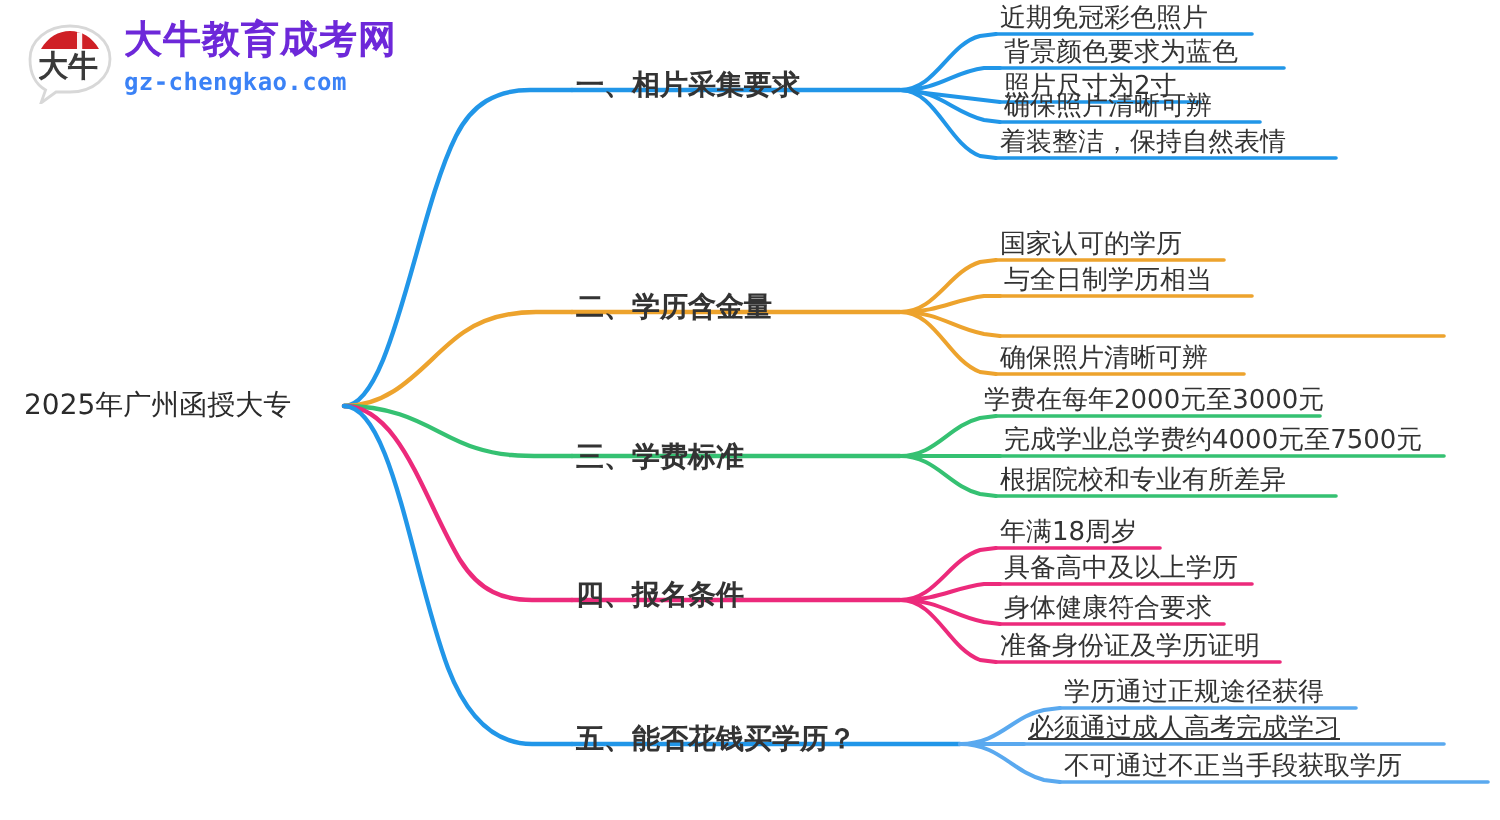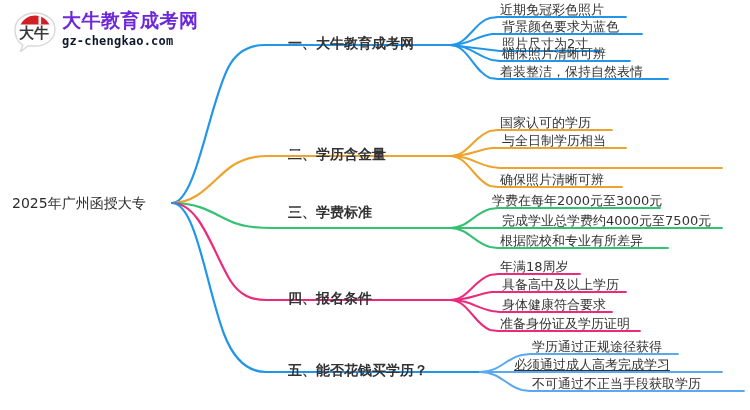--- a/index.html
+++ b/index.html
@@ -17,21 +17,21 @@
     position:absolute; left:0; top:2px; width:46px; height:42px;
   }
   #logo-text { position:absolute; left:50px; top:1px; width:150px; }
   #logo-title {
     font-family:"DejaVu Sans","Liberation Sans",sans-serif;
     font-size:19px; font-weight:bold; color:#6d28d9; letter-spacing:0.5px;
     line-height:22px; white-space:nowrap;
   }
   #logo-sub {
     font-family:"DejaVu Sans Mono","Liberation Mono",monospace;
-    font-size:12px; font-weight:bold; color:#0f172a; letter-spacing:0.2px;
+    font-size:12px; font-weight:bold; color:#3b82f6; letter-spacing:0.2px;
     line-height:16px; margin-top:2px; white-space:nowrap;
   }
 
   
   #wires { position:absolute; left:0; top:0; width:750px; height:410px; }
   #wires path { fill:none; stroke-linecap:round; }
 
   
   .node {
     position:absolute;
@@ -119,23 +119,23 @@
     <path d="M480,372 C500,372 506,358 522,355 L530,354" stroke="#5aa9ef" stroke-width="2"></path>
     <path d="M480,372 L512,372" stroke="#5aa9ef" stroke-width="2"></path>
     <path d="M480,372 C500,372 506,386 522,390 L530,391" stroke="#5aa9ef" stroke-width="2"></path>
     <path d="M530,354 L678,354" stroke="#5aa9ef" stroke-width="1.8"></path>
     <path d="M512,372 L722,372" stroke="#5aa9ef" stroke-width="1.8"></path>
     <path d="M530,391 L744,391" stroke="#5aa9ef" stroke-width="1.8"></path>
   </svg>
 
   <div class="node root-node" style="left:12px; top:196px;">2025年广州函授大专</div>
 
-  <div class="node branch-node" style="left:288px; top:36px;">一、大牛教育成考网</div>
+  <div class="node branch-node" style="left:288px; top:36px;">一、相片采集要求</div>
   <div class="node branch-node" style="left:288px; top:147px;">二、学历含金量</div>
-  <div class="node branch-node" style="left:288px; top:205px;">三、学费标准</div>
+  <div class="node branch-node" style="left:288px; top:223px;font-family:Liberation Serif, serif;">三、学费标准</div>
   <div class="node branch-node" style="left:288px; top:291px;">四、报名条件</div>
   <div class="node branch-node" style="left:288px; top:363px;">五、能否花钱买学历？</div>
 
   <div class="node leaf-node" style="left:500px; top:3px;">近期免冠彩色照片</div>
   <div class="node leaf-node" style="left:502px; top:20px;">背景颜色要求为蓝色</div>
   <div class="node leaf-node" style="left:502px; top:37px;">照片尺寸为2寸</div>
   <div class="node leaf-node" style="left:502px; top:47px;">确保照片清晰可辨</div>
   <div class="node leaf-node" style="left:500px; top:65px;">着装整洁，保持自然表情</div>
 
   <div class="node leaf-node" style="left:500px; top:116px;">国家认可的学历</div>

